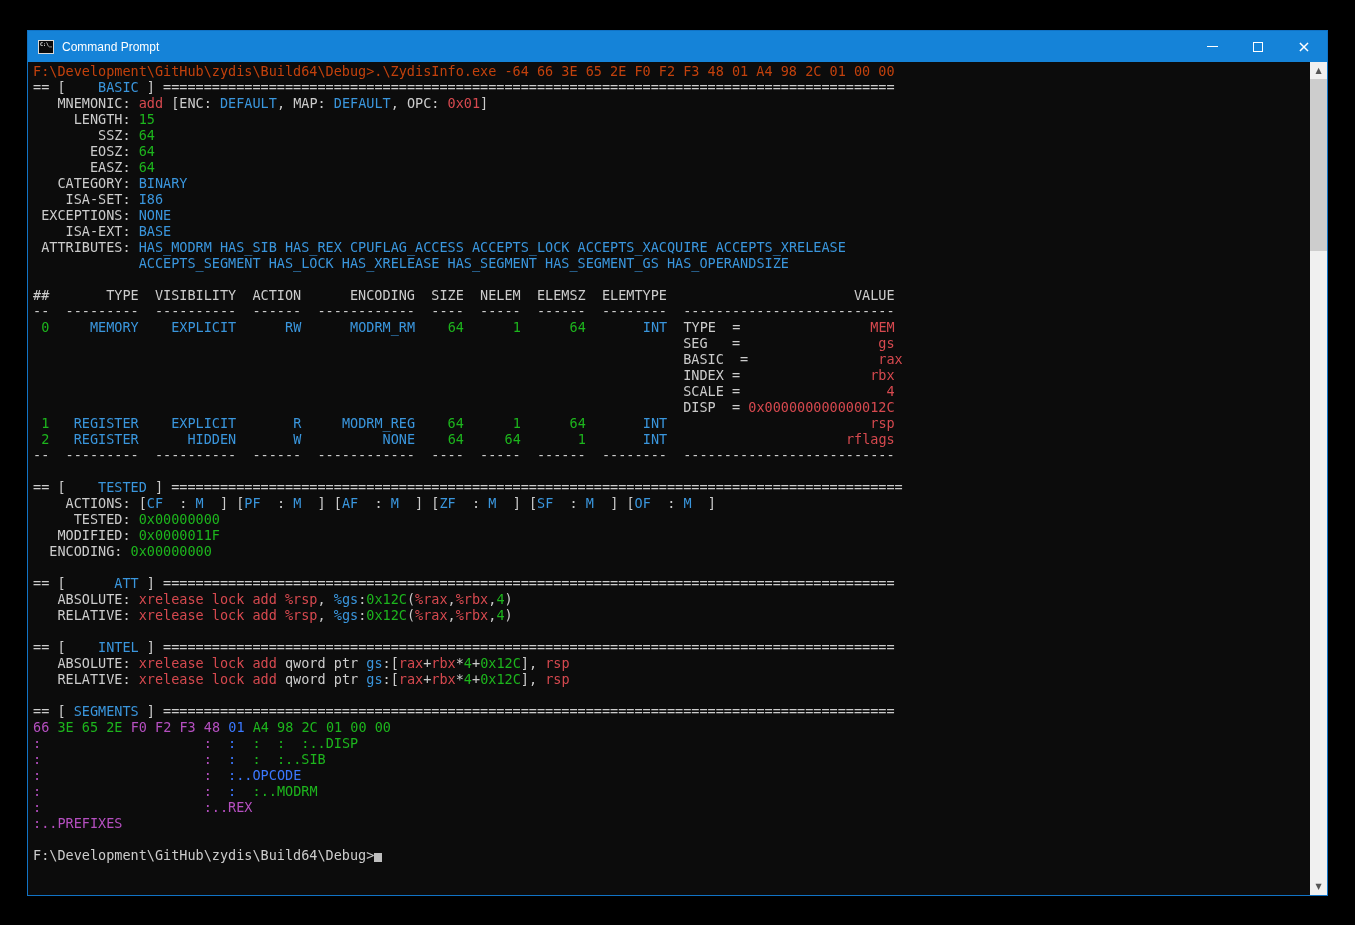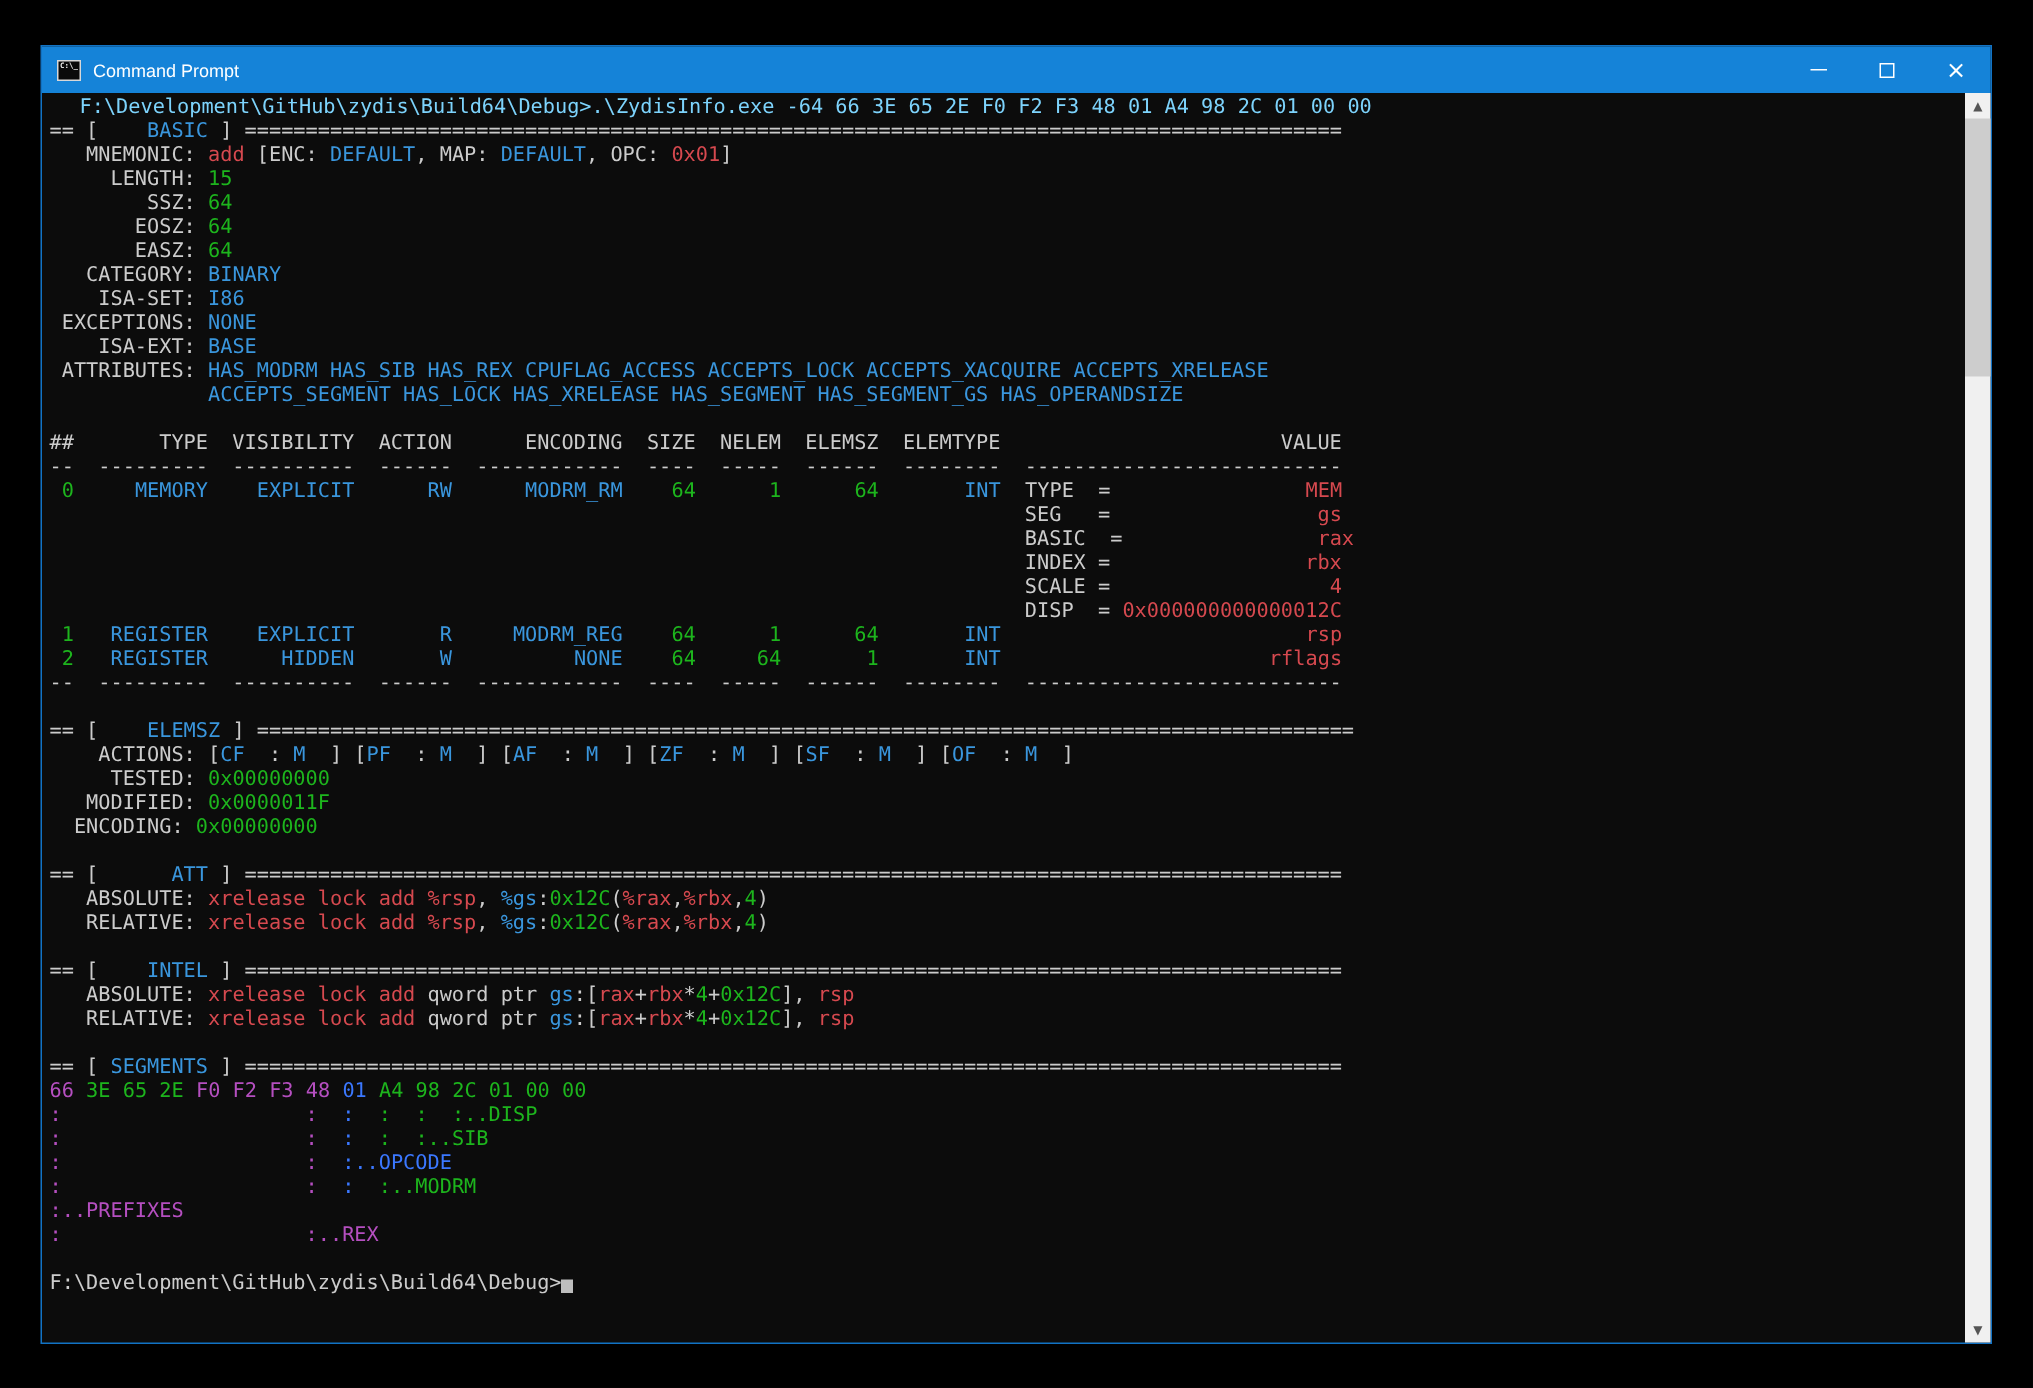--- a/index.html
+++ b/index.html
@@ -42,21 +42,21 @@
       <div class="ctl">
         <span class="max-glyph"></span>
       </div>
       <div class="ctl close">
         <span class="close-glyph">×</span>
       </div>
     </div>
   </div>
   <div class="wbody">
     <div class="screen">
-        <div class="tline"><span style="color: #7dd3fc; margin-left: 20px;">F:\Development\GitHub\zydis\Build64\Debug&gt;.\ZydisInfo.exe -64 66 3E 65 2E F0 F2 F3 48 01 A4 98 2C 01 00 00</span></div>
+        <div class="tline"><span style="color: #c2410c;">F:\Development\GitHub\zydis\Build64\Debug&gt;.\ZydisInfo.exe -64 66 3E 65 2E F0 F2 F3 48 01 A4 98 2C 01 00 00</span></div>
         <div class="tline"><span style="color: rgb(204, 204, 204);">== [ </span><span style="color: rgb(58, 150, 221);">   BASIC</span><span style="color: rgb(204, 204, 204);"> ] </span><span style="color: rgb(204, 204, 204);">==========================================================================================</span></div>
         <div class="tline"><span style="color: rgb(204, 204, 204);">   MNEMONIC: </span><span style="color: rgb(214, 73, 79);">add</span><span style="color: rgb(204, 204, 204);"> [ENC: </span><span style="color: rgb(58, 150, 221);">DEFAULT</span><span style="color: rgb(204, 204, 204);">, MAP: </span><span style="color: rgb(58, 150, 221);">DEFAULT</span><span style="color: rgb(204, 204, 204);">, OPC: </span><span style="color: rgb(214, 73, 79);">0x01</span><span style="color: rgb(204, 204, 204);">]</span></div>
         <div class="tline"><span style="color: rgb(204, 204, 204);">     LENGTH: </span><span style="color: rgb(29, 181, 29);">15</span></div>
         <div class="tline"><span style="color: rgb(204, 204, 204);">        SSZ: </span><span style="color: rgb(29, 181, 29);">64</span></div>
         <div class="tline"><span style="color: rgb(204, 204, 204);">       EOSZ: </span><span style="color: rgb(29, 181, 29);">64</span></div>
         <div class="tline"><span style="color: rgb(204, 204, 204);">       EASZ: </span><span style="color: rgb(29, 181, 29);">64</span></div>
         <div class="tline"><span style="color: rgb(204, 204, 204);">   CATEGORY: </span><span style="color: rgb(58, 150, 221);">BINARY</span></div>
         <div class="tline"><span style="color: rgb(204, 204, 204);">    ISA-SET: </span><span style="color: rgb(58, 150, 221);">I86</span></div>
         <div class="tline"><span style="color: rgb(204, 204, 204);"> EXCEPTIONS: </span><span style="color: rgb(58, 150, 221);">NONE</span></div>
         <div class="tline"><span style="color: rgb(204, 204, 204);">    ISA-EXT: </span><span style="color: rgb(58, 150, 221);">BASE</span></div>
@@ -68,42 +68,42 @@
         <div class="tline"><span style="color: rgb(204, 204, 204);"> </span><span style="color: rgb(29, 181, 29);">0</span><span style="color: rgb(204, 204, 204);">     </span><span style="color: rgb(58, 150, 221);">MEMORY</span><span style="color: rgb(204, 204, 204);">    </span><span style="color: rgb(58, 150, 221);">EXPLICIT</span><span style="color: rgb(204, 204, 204);">      </span><span style="color: rgb(58, 150, 221);">RW</span><span style="color: rgb(204, 204, 204);">      </span><span style="color: rgb(58, 150, 221);">MODRM_RM</span><span style="color: rgb(204, 204, 204);">    </span><span style="color: rgb(29, 181, 29);">64</span><span style="color: rgb(204, 204, 204);">      </span><span style="color: rgb(29, 181, 29);">1</span><span style="color: rgb(204, 204, 204);">      </span><span style="color: rgb(29, 181, 29);">64</span><span style="color: rgb(204, 204, 204);">       </span><span style="color: rgb(58, 150, 221);">INT</span><span style="color: rgb(204, 204, 204);">  TYPE  =                </span><span style="color: rgb(214, 73, 79);">MEM</span></div>
         <div class="tline"><span style="color: rgb(204, 204, 204);">                                                                                </span><span style="color: rgb(204, 204, 204);">SEG   =                 </span><span style="color: rgb(214, 73, 79);">gs</span></div>
         <div class="tline"><span style="color: rgb(204, 204, 204);">                                                                                </span><span style="color: rgb(204, 204, 204);">BASIC  =                </span><span style="color: rgb(214, 73, 79);">rax</span></div>
         <div class="tline"><span style="color: rgb(204, 204, 204);">                                                                                </span><span style="color: rgb(204, 204, 204);">INDEX =                </span><span style="color: rgb(214, 73, 79);">rbx</span></div>
         <div class="tline"><span style="color: rgb(204, 204, 204);">                                                                                </span><span style="color: rgb(204, 204, 204);">SCALE =                  </span><span style="color: rgb(214, 73, 79);">4</span></div>
         <div class="tline"><span style="color: rgb(204, 204, 204);">                                                                                </span><span style="color: rgb(204, 204, 204);">DISP  = </span><span style="color: rgb(214, 73, 79);">0x000000000000012C</span></div>
         <div class="tline"><span style="color: rgb(204, 204, 204);"> </span><span style="color: rgb(29, 181, 29);">1</span><span style="color: rgb(204, 204, 204);">   </span><span style="color: rgb(58, 150, 221);">REGISTER</span><span style="color: rgb(204, 204, 204);">    </span><span style="color: rgb(58, 150, 221);">EXPLICIT</span><span style="color: rgb(204, 204, 204);">       </span><span style="color: rgb(58, 150, 221);">R</span><span style="color: rgb(204, 204, 204);">     </span><span style="color: rgb(58, 150, 221);">MODRM_REG</span><span style="color: rgb(204, 204, 204);">    </span><span style="color: rgb(29, 181, 29);">64</span><span style="color: rgb(204, 204, 204);">      </span><span style="color: rgb(29, 181, 29);">1</span><span style="color: rgb(204, 204, 204);">      </span><span style="color: rgb(29, 181, 29);">64</span><span style="color: rgb(204, 204, 204);">       </span><span style="color: rgb(58, 150, 221);">INT</span><span style="color: rgb(204, 204, 204);">                         </span><span style="color: rgb(214, 73, 79);">rsp</span></div>
         <div class="tline"><span style="color: rgb(204, 204, 204);"> </span><span style="color: rgb(29, 181, 29);">2</span><span style="color: rgb(204, 204, 204);">   </span><span style="color: rgb(58, 150, 221);">REGISTER</span><span style="color: rgb(204, 204, 204);">      </span><span style="color: rgb(58, 150, 221);">HIDDEN</span><span style="color: rgb(204, 204, 204);">       </span><span style="color: rgb(58, 150, 221);">W</span><span style="color: rgb(204, 204, 204);">          </span><span style="color: rgb(58, 150, 221);">NONE</span><span style="color: rgb(204, 204, 204);">    </span><span style="color: rgb(29, 181, 29);">64</span><span style="color: rgb(204, 204, 204);">     </span><span style="color: rgb(29, 181, 29);">64</span><span style="color: rgb(204, 204, 204);">       </span><span style="color: rgb(29, 181, 29);">1</span><span style="color: rgb(204, 204, 204);">       </span><span style="color: rgb(58, 150, 221);">INT</span><span style="color: rgb(204, 204, 204);">                      </span><span style="color: rgb(214, 73, 79);">rflags</span></div>
         <div class="tline"><span style="color: rgb(204, 204, 204);">--  ---------  ----------  ------  ------------  ----  -----  ------  --------  --------------------------</span></div>
         <div class="tline"></div>
-        <div class="tline"><span style="color: rgb(204, 204, 204);">== [ </span><span style="color: rgb(58, 150, 221);">   ELEMSZ</span><span style="color: rgb(204, 204, 204);"> ] </span><span style="color: rgb(204, 204, 204);">==========================================================================================</span></div>
+        <div class="tline"><span style="color: rgb(204, 204, 204);">== [ </span><span style="color: rgb(58, 150, 221);">   TESTED</span><span style="color: rgb(204, 204, 204);"> ] </span><span style="color: rgb(204, 204, 204);">==========================================================================================</span></div>
         <div class="tline"><span style="color: rgb(204, 204, 204);">    ACTIONS: [</span><span style="color: rgb(58, 150, 221);">CF</span><span style="color: rgb(204, 204, 204);">  : </span><span style="color: rgb(58, 150, 221);">M</span><span style="color: rgb(204, 204, 204);">  ] [</span><span style="color: rgb(58, 150, 221);">PF</span><span style="color: rgb(204, 204, 204);">  : </span><span style="color: rgb(58, 150, 221);">M</span><span style="color: rgb(204, 204, 204);">  ] [</span><span style="color: rgb(58, 150, 221);">AF</span><span style="color: rgb(204, 204, 204);">  : </span><span style="color: rgb(58, 150, 221);">M</span><span style="color: rgb(204, 204, 204);">  ] [</span><span style="color: rgb(58, 150, 221);">ZF</span><span style="color: rgb(204, 204, 204);">  : </span><span style="color: rgb(58, 150, 221);">M</span><span style="color: rgb(204, 204, 204);">  ] [</span><span style="color: rgb(58, 150, 221);">SF</span><span style="color: rgb(204, 204, 204);">  : </span><span style="color: rgb(58, 150, 221);">M</span><span style="color: rgb(204, 204, 204);">  ] [</span><span style="color: rgb(58, 150, 221);">OF</span><span style="color: rgb(204, 204, 204);">  : </span><span style="color: rgb(58, 150, 221);">M</span><span style="color: rgb(204, 204, 204);">  ]</span></div>
         <div class="tline"><span style="color: rgb(204, 204, 204);">     TESTED: </span><span style="color: rgb(29, 181, 29);">0x00000000</span></div>
         <div class="tline"><span style="color: rgb(204, 204, 204);">   MODIFIED: </span><span style="color: rgb(29, 181, 29);">0x0000011F</span></div>
         <div class="tline"><span style="color: rgb(204, 204, 204);">  ENCODING: </span><span style="color: rgb(29, 181, 29);">0x00000000</span></div>
         <div class="tline"></div>
         <div class="tline"><span style="color: rgb(204, 204, 204);">== [ </span><span style="color: rgb(58, 150, 221);">     ATT</span><span style="color: rgb(204, 204, 204);"> ] </span><span style="color: rgb(204, 204, 204);">==========================================================================================</span></div>
         <div class="tline"><span style="color: rgb(204, 204, 204);">   ABSOLUTE: </span><span style="color: rgb(214, 73, 79);">xrelease lock add </span><span style="color: rgb(214, 73, 79);">%rsp</span><span style="color: rgb(204, 204, 204);">, </span><span style="color: rgb(58, 150, 221);">%gs</span><span style="color: rgb(204, 204, 204);">:</span><span style="color: rgb(29, 181, 29);">0x12C</span><span style="color: rgb(204, 204, 204);">(</span><span style="color: rgb(214, 73, 79);">%rax</span><span style="color: rgb(204, 204, 204);">,</span><span style="color: rgb(214, 73, 79);">%rbx</span><span style="color: rgb(204, 204, 204);">,</span><span style="color: rgb(29, 181, 29);">4</span><span style="color: rgb(204, 204, 204);">)</span></div>
         <div class="tline"><span style="color: rgb(204, 204, 204);">   RELATIVE: </span><span style="color: rgb(214, 73, 79);">xrelease lock add </span><span style="color: rgb(214, 73, 79);">%rsp</span><span style="color: rgb(204, 204, 204);">, </span><span style="color: rgb(58, 150, 221);">%gs</span><span style="color: rgb(204, 204, 204);">:</span><span style="color: rgb(29, 181, 29);">0x12C</span><span style="color: rgb(204, 204, 204);">(</span><span style="color: rgb(214, 73, 79);">%rax</span><span style="color: rgb(204, 204, 204);">,</span><span style="color: rgb(214, 73, 79);">%rbx</span><span style="color: rgb(204, 204, 204);">,</span><span style="color: rgb(29, 181, 29);">4</span><span style="color: rgb(204, 204, 204);">)</span></div>
         <div class="tline"></div>
         <div class="tline"><span style="color: rgb(204, 204, 204);">== [ </span><span style="color: rgb(58, 150, 221);">   INTEL</span><span style="color: rgb(204, 204, 204);"> ] </span><span style="color: rgb(204, 204, 204);">==========================================================================================</span></div>
         <div class="tline"><span style="color: rgb(204, 204, 204);">   ABSOLUTE: </span><span style="color: rgb(214, 73, 79);">xrelease lock add </span><span style="color: rgb(204, 204, 204);">qword ptr </span><span style="color: rgb(58, 150, 221);">gs</span><span style="color: rgb(204, 204, 204);">:[</span><span style="color: rgb(214, 73, 79);">rax</span><span style="color: rgb(204, 204, 204);">+</span><span style="color: rgb(214, 73, 79);">rbx</span><span style="color: rgb(204, 204, 204);">*</span><span style="color: rgb(29, 181, 29);">4</span><span style="color: rgb(204, 204, 204);">+</span><span style="color: rgb(29, 181, 29);">0x12C</span><span style="color: rgb(204, 204, 204);">], </span><span style="color: rgb(214, 73, 79);">rsp</span></div>
         <div class="tline"><span style="color: rgb(204, 204, 204);">   RELATIVE: </span><span style="color: rgb(214, 73, 79);">xrelease lock add </span><span style="color: rgb(204, 204, 204);">qword ptr </span><span style="color: rgb(58, 150, 221);">gs</span><span style="color: rgb(204, 204, 204);">:[</span><span style="color: rgb(214, 73, 79);">rax</span><span style="color: rgb(204, 204, 204);">+</span><span style="color: rgb(214, 73, 79);">rbx</span><span style="color: rgb(204, 204, 204);">*</span><span style="color: rgb(29, 181, 29);">4</span><span style="color: rgb(204, 204, 204);">+</span><span style="color: rgb(29, 181, 29);">0x12C</span><span style="color: rgb(204, 204, 204);">], </span><span style="color: rgb(214, 73, 79);">rsp</span></div>
         <div class="tline"></div>
         <div class="tline"><span style="color: rgb(204, 204, 204);">== [ </span><span style="color: rgb(58, 150, 221);">SEGMENTS</span><span style="color: rgb(204, 204, 204);"> ] </span><span style="color: rgb(204, 204, 204);">==========================================================================================</span></div>
         <div class="tline"><span style="color: rgb(181, 79, 192);">66</span><span style="color: rgb(204, 204, 204);"> </span><span style="color: rgb(29, 181, 29);">3E</span><span style="color: rgb(204, 204, 204);"> </span><span style="color: rgb(29, 181, 29);">65</span><span style="color: rgb(204, 204, 204);"> </span><span style="color: rgb(29, 181, 29);">2E</span><span style="color: rgb(204, 204, 204);"> </span><span style="color: rgb(181, 79, 192);">F0</span><span style="color: rgb(204, 204, 204);"> </span><span style="color: rgb(181, 79, 192);">F2</span><span style="color: rgb(204, 204, 204);"> </span><span style="color: rgb(181, 79, 192);">F3</span><span style="color: rgb(204, 204, 204);"> </span><span style="color: rgb(181, 79, 192);">48</span><span style="color: rgb(204, 204, 204);"> </span><span style="color: rgb(59, 120, 255);">01</span><span style="color: rgb(204, 204, 204);"> </span><span style="color: rgb(29, 181, 29);">A4</span><span style="color: rgb(204, 204, 204);"> </span><span style="color: rgb(29, 181, 29);">98</span><span style="color: rgb(204, 204, 204);"> </span><span style="color: rgb(29, 181, 29);">2C</span><span style="color: rgb(204, 204, 204);"> </span><span style="color: rgb(29, 181, 29);">01</span><span style="color: rgb(204, 204, 204);"> </span><span style="color: rgb(29, 181, 29);">00</span><span style="color: rgb(204, 204, 204);"> </span><span style="color: rgb(29, 181, 29);">00</span></div>
         <div class="tline"><span style="color: rgb(181, 79, 192);">:</span><span style="color: rgb(204, 204, 204);">                    </span><span style="color: rgb(181, 79, 192);">:</span><span style="color: rgb(204, 204, 204);">  </span><span style="color: rgb(59, 120, 255);">:</span><span style="color: rgb(204, 204, 204);">  </span><span style="color: rgb(29, 181, 29);">:</span><span style="color: rgb(204, 204, 204);">  </span><span style="color: rgb(29, 181, 29);">:</span><span style="color: rgb(204, 204, 204);">  </span><span style="color: rgb(29, 181, 29);">:..DISP</span></div>
         <div class="tline"><span style="color: rgb(181, 79, 192);">:</span><span style="color: rgb(204, 204, 204);">                    </span><span style="color: rgb(181, 79, 192);">:</span><span style="color: rgb(204, 204, 204);">  </span><span style="color: rgb(59, 120, 255);">:</span><span style="color: rgb(204, 204, 204);">  </span><span style="color: rgb(29, 181, 29);">:</span><span style="color: rgb(204, 204, 204);">  </span><span style="color: rgb(29, 181, 29);">:..SIB</span></div>
         <div class="tline"><span style="color: rgb(181, 79, 192);">:</span><span style="color: rgb(204, 204, 204);">                    </span><span style="color: rgb(181, 79, 192);">:</span><span style="color: rgb(204, 204, 204);">  </span><span style="color: rgb(59, 120, 255);">:..OPCODE</span></div>
         <div class="tline"><span style="color: rgb(181, 79, 192);">:</span><span style="color: rgb(204, 204, 204);">                    </span><span style="color: rgb(181, 79, 192);">:</span><span style="color: rgb(204, 204, 204);">  </span><span style="color: rgb(59, 120, 255);">:</span><span style="color: rgb(204, 204, 204);">  </span><span style="color: rgb(29, 181, 29);">:..MODRM</span></div>
+        <div class="tline"><span style="color: rgb(181, 79, 192);">:</span><span style="color: rgb(204, 204, 204);">                    </span><span style="color: rgb(181, 79, 192);">:..REX</span></div>
         <div class="tline"><span style="color: rgb(181, 79, 192);">:..PREFIXES</span></div>
-        <div class="tline"><span style="color: rgb(181, 79, 192);">:</span><span style="color: rgb(204, 204, 204);">                    </span><span style="color: rgb(181, 79, 192);">:..REX</span></div>
         <div class="tline"></div>
         <div class="tline"><span style="color: rgb(204, 204, 204);">F:\Development\GitHub\zydis\Build64\Debug&gt;</span><span class="cursor"></span></div>
       </div>
     <div class="scrollbar">
       <div class="sb-btn">
         <span>▲</span>
       </div>
       <div class="sb-track">
         <div class="sb-thumb"></div>
       </div>

